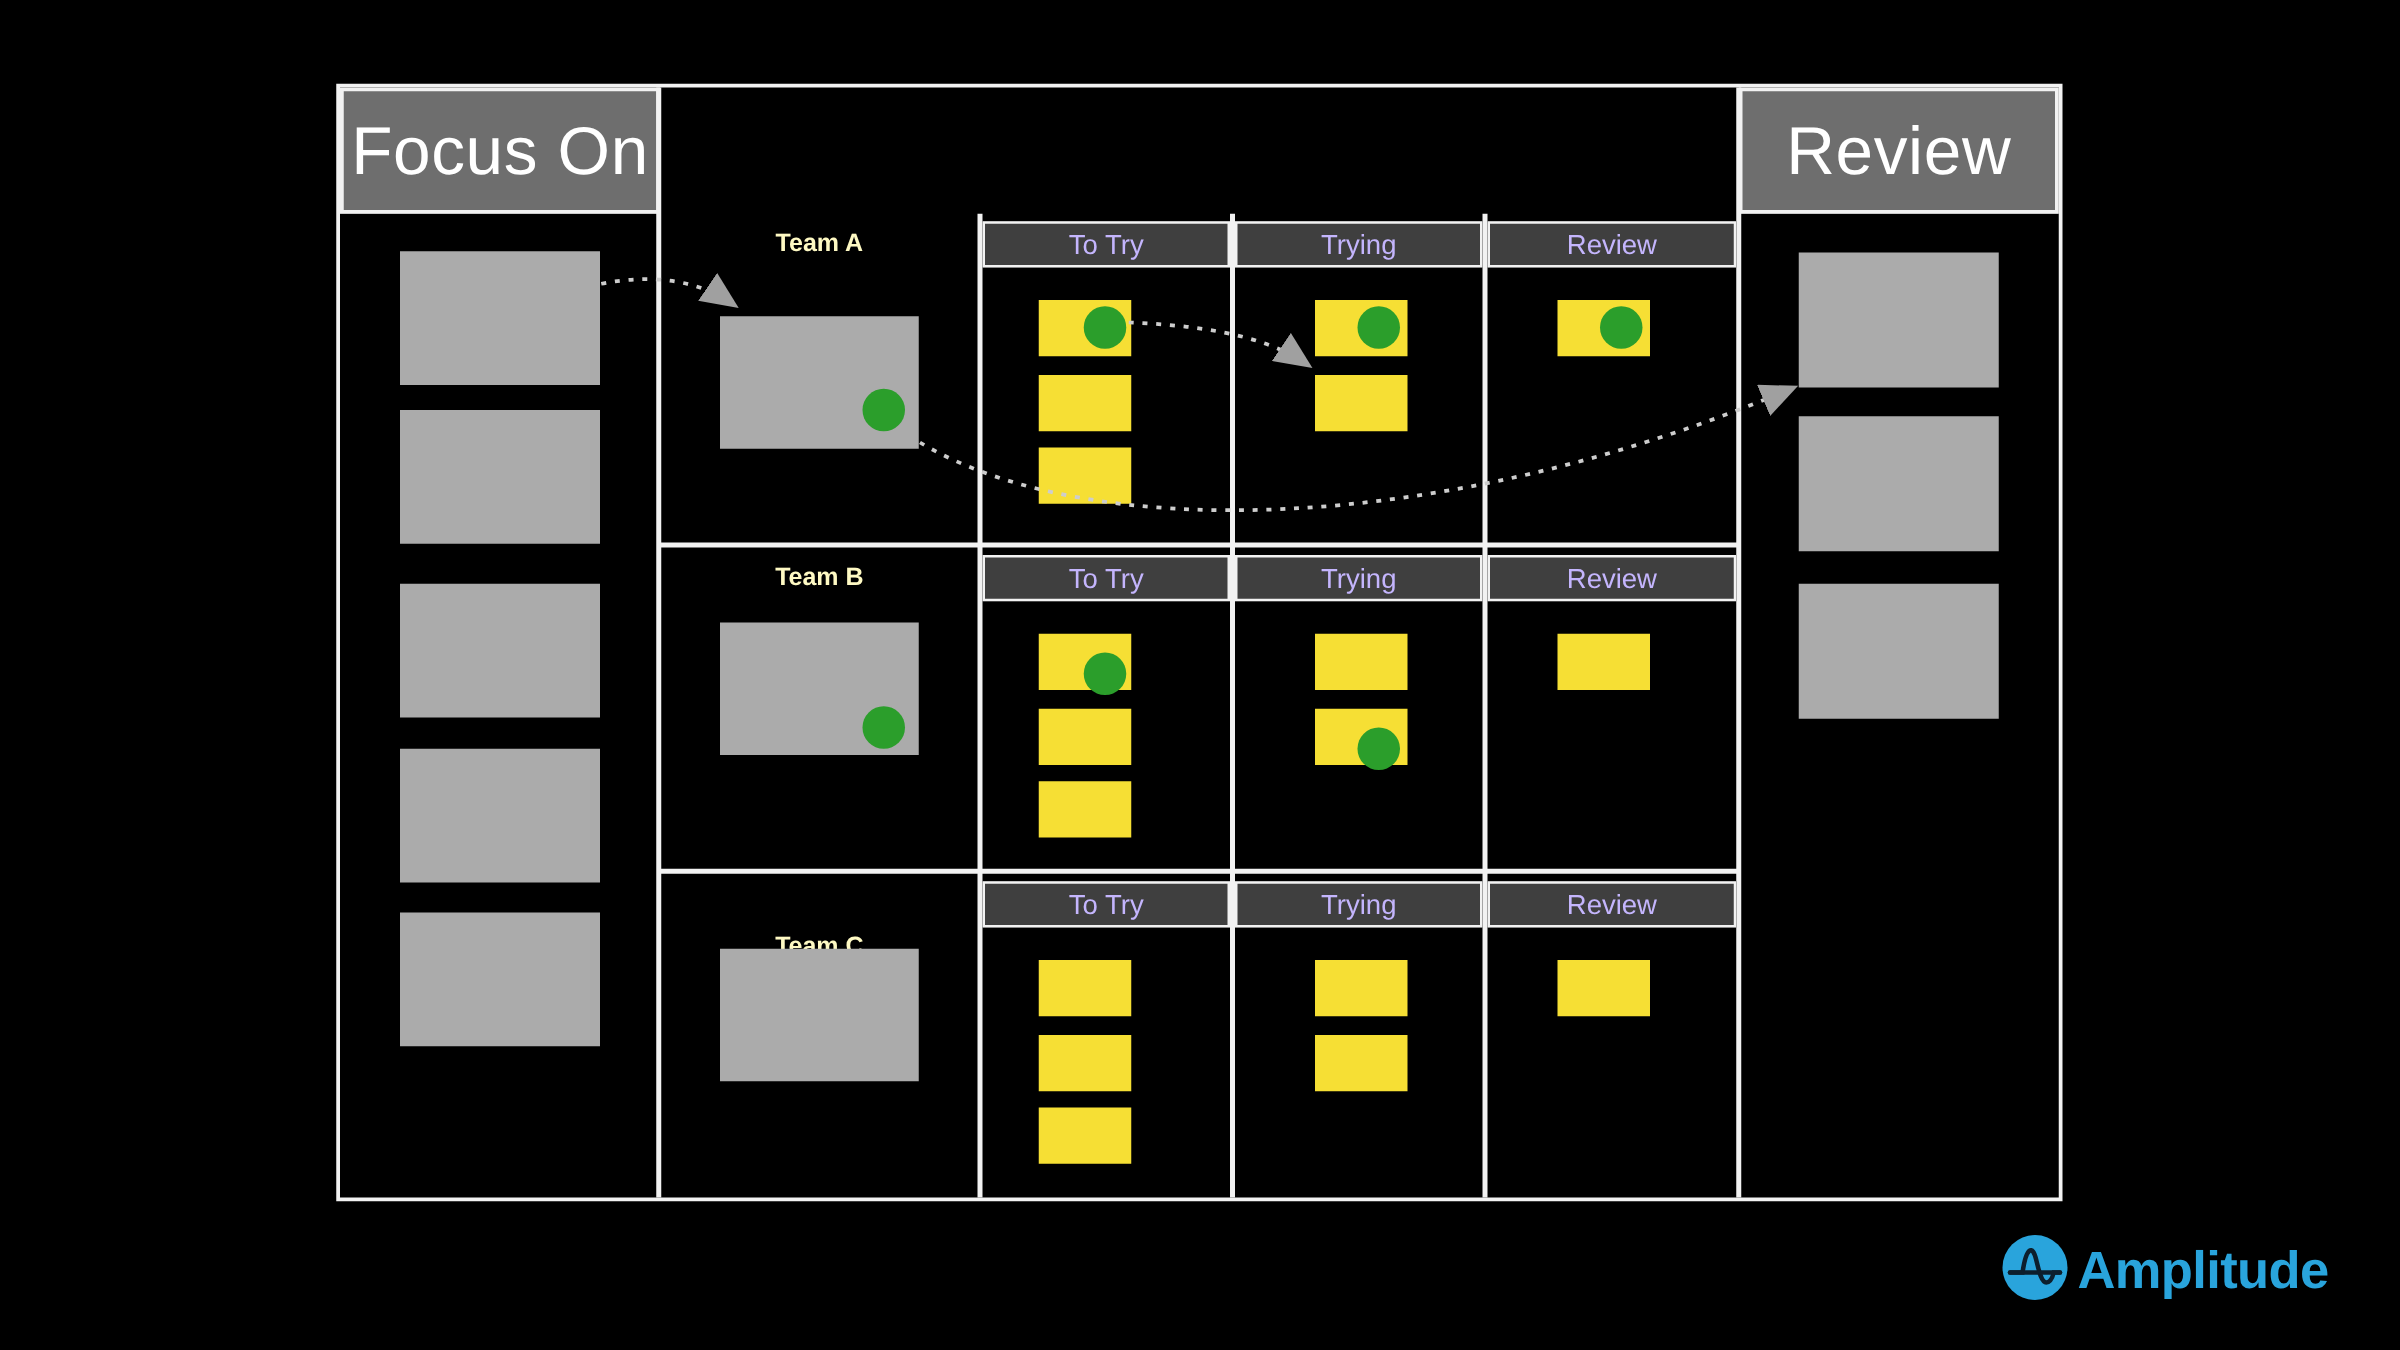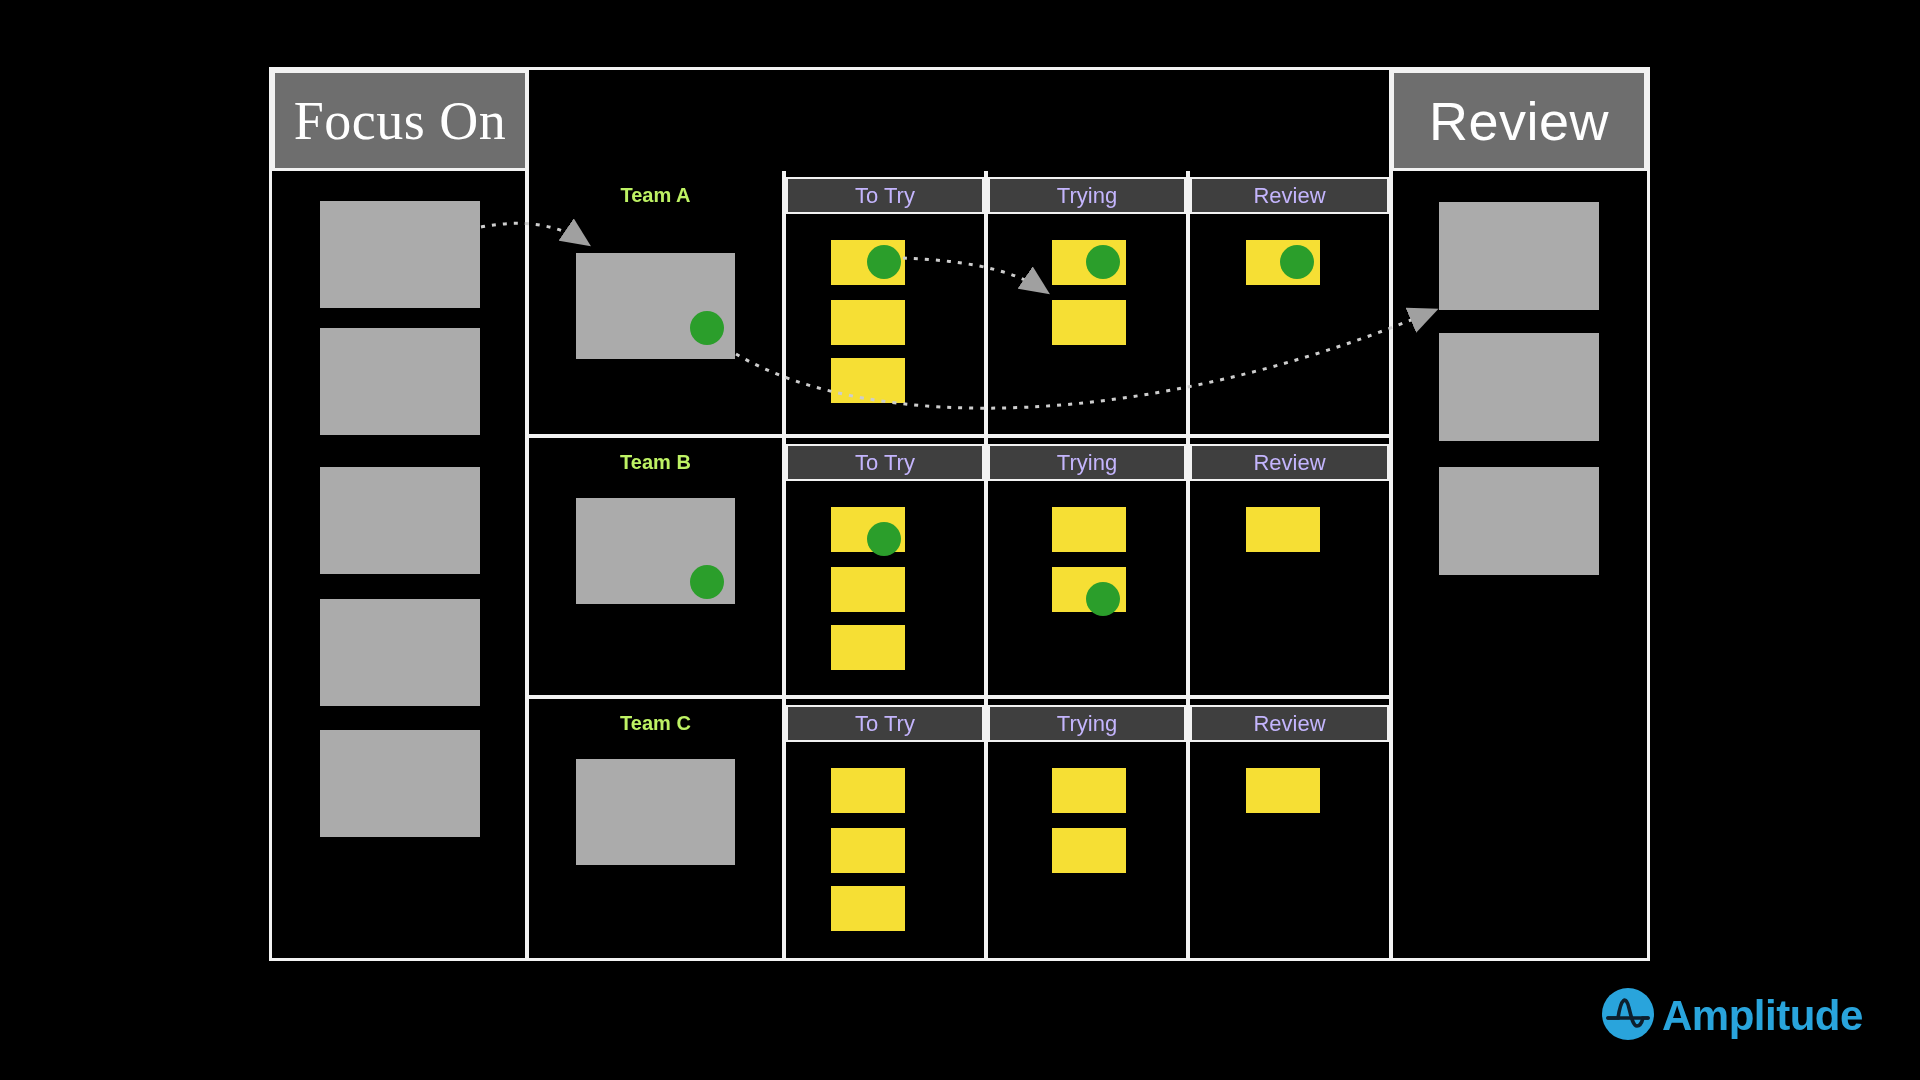--- a/index.html
+++ b/index.html
@@ -10,36 +10,36 @@
   .board-frame{left:269px;top:67px;width:1381px;height:894px;border:3px solid var(--border-white);}
   .vline{width:4px;background:var(--border-white);}
   .hline{height:4px;background:var(--border-white);}
   
   .hdr{top:70px;height:101px;background:var(--header-bg);border:3px solid var(--border-white);
        display:flex;align-items:center;justify-content:center;color:#fff;font-size:54px;
        letter-spacing:0.5px;}
   
   .subbar{background:var(--subheader-bg);border:2px solid var(--border-white);
           display:flex;align-items:center;justify-content:center;color:#c4b5fd;font-size:22px;}
-  .team-label{display:flex;align-items:center;justify-content:center;color:#bef264;
+  .team-label{display:flex;align-items:center;justify-content:center;color:#fef9c3;
               font-size:20px;font-weight:bold;}
   .gray-card{background:var(--card-gray);}
   .note{background:var(--note-yellow);}
   .dot{width:34px;height:34px;border-radius:50%;background:var(--dot-green);}
   
   .logo-text{color:var(--brand-blue);font-size:42px;font-weight:bold;letter-spacing:-0.5px;}
 </style>
 </head>
 <body>
 
 <div class="stage">
 
   <div class="abs board-frame"></div>
 
-  <div class="abs hdr" style="left:272px;width:256px;font-family:Liberation Serif, serif;">
+  <div class="abs hdr" style="left:272px;width:256px;">
     <span>Focus On</span>
   </div>
   <div class="abs hdr" style="left:1391px;width:256px;">
     <span>Review</span>
   </div>
 
   <div class="abs vline" style="left:525px;top:70px;height:888px;"></div>
   <div class="abs vline" style="left:1389px;top:70px;height:888px;"></div>
   <div class="abs vline" style="left:782px;top:171px;height:787px;"></div>
   <div class="abs vline" style="left:984px;top:171px;height:787px;"></div>
@@ -82,21 +82,21 @@
       <div class="abs dot" style="left: 690px; top: 565px;"></div>
       <div class="abs note" style="left: 831px; top: 507px; width: 74px; height: 45px;"></div>
       <div class="abs dot" style="left: 867px; top: 522px;"></div>
       <div class="abs note" style="left: 831px; top: 567px; width: 74px; height: 45px;"></div>
       <div class="abs note" style="left: 831px; top: 625px; width: 74px; height: 45px;"></div>
       <div class="abs note" style="left: 1052px; top: 507px; width: 74px; height: 45px;"></div>
       <div class="abs note" style="left: 1052px; top: 567px; width: 74px; height: 45px;"></div>
       <div class="abs dot" style="left: 1086px; top: 582px;"></div>
       <div class="abs note" style="left: 1246px; top: 507px; width: 74px; height: 45px;"></div>
       <div class="abs hline" style="left: 527px; top: 695px; width: 864px;"></div>
-      <div class="abs team-label" style="left: 527px; top: 705px; width: 257px; height: 37px;">Team C</div>
+      <div class="abs team-label" style="left: 527px; top: 739px; width: 257px; height: 37px;">Team C</div>
       <div class="abs subbar" style="left: 786px; top: 705px; width: 198px; height: 37px;">To Try</div>
       <div class="abs subbar" style="left: 988px; top: 705px; width: 198px; height: 37px;">Trying</div>
       <div class="abs subbar" style="left: 1190px; top: 705px; width: 199px; height: 37px;">Review</div>
       <div class="abs gray-card" style="left: 576px; top: 759px; width: 159px; height: 106px;"></div>
       <div class="abs note" style="left: 831px; top: 768px; width: 74px; height: 45px;"></div>
       <div class="abs note" style="left: 831px; top: 828px; width: 74px; height: 45px;"></div>
       <div class="abs note" style="left: 831px; top: 886px; width: 74px; height: 45px;"></div>
       <div class="abs note" style="left: 1052px; top: 768px; width: 74px; height: 45px;"></div>
       <div class="abs note" style="left: 1052px; top: 828px; width: 74px; height: 45px;"></div>
       <div class="abs note" style="left: 1246px; top: 768px; width: 74px; height: 45px;"></div>

